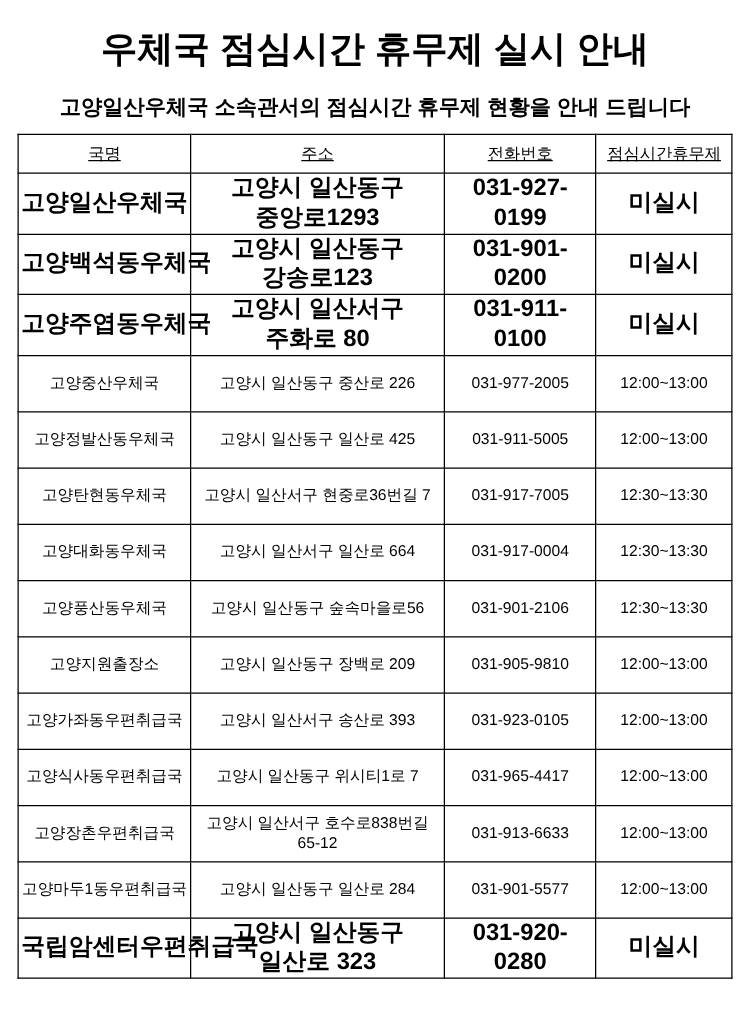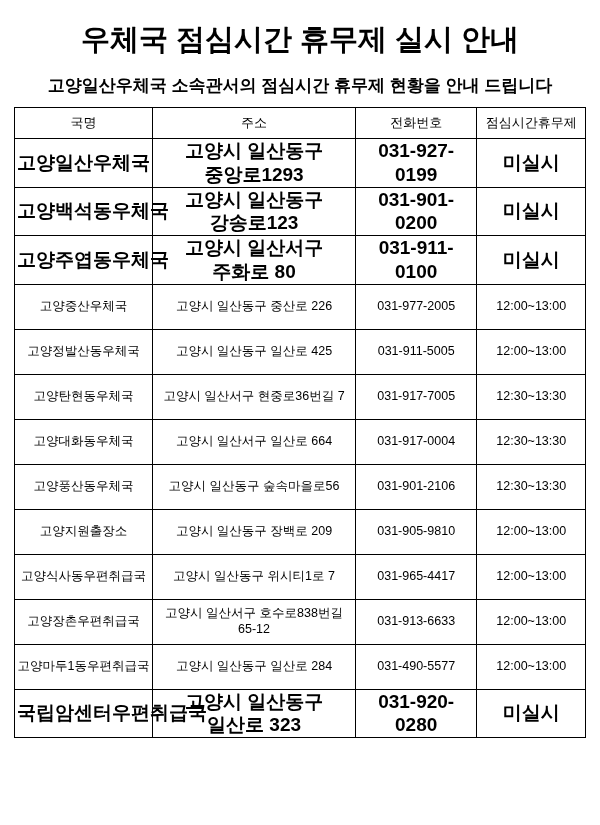--- a/index.html
+++ b/index.html
@@ -50,20 +50,21 @@
     vertical-align: middle;
     font-size: 12.5px;
     padding: 0 2px;
     line-height: 1.25;
     word-break: keep-all;
   }
   table.notice th {
     height: 30px;
     font-weight: normal;
     font-size: 13px;
+    text-decoration: underline;
   }
   table.notice td {
     height: 44px;
   }
   tr.bold td {
     font-weight: bold;
     font-size: 19px;
   }
   .col-name  { width: 24.2%; }
   .col-addr  { width: 35.5%; }
@@ -142,35 +143,41 @@
           <td>031-901-2106</td>
           <td>12:30~13:30</td>
         </tr>
         <tr>
           <td>고양지원출장소</td>
           <td>고양시 일산동구 장백로 209</td>
           <td>031-905-9810</td>
           <td>12:00~13:00</td>
         </tr>
         <tr>
+          <td>고양가좌동우편취급국</td>
+          <td>고양시 일산서구 송산로 393</td>
+          <td>031-923-0105</td>
+          <td>12:00~13:00</td>
+        </tr>
+        <tr>
           <td>고양식사동우편취급국</td>
           <td>고양시 일산동구 위시티1로 7</td>
           <td>031-965-4417</td>
           <td>12:00~13:00</td>
         </tr>
         <tr>
           <td>고양장촌우편취급국</td>
           <td>고양시 일산서구 호수로838번길 65-12</td>
           <td>031-913-6633</td>
           <td>12:00~13:00</td>
         </tr>
         <tr>
           <td>고양마두1동우편취급국</td>
           <td>고양시 일산동구 일산로 284</td>
-          <td>031-490-5577</td>
+          <td>031-901-5577</td>
           <td>12:00~13:00</td>
         </tr>
         <tr class="bold">
           <td>국립암센터우편취급국</td>
           <td>고양시 일산동구 일산로 323</td>
           <td>031-920-0280</td>
           <td>미실시</td>
         </tr>
       </tbody>
   </table>

